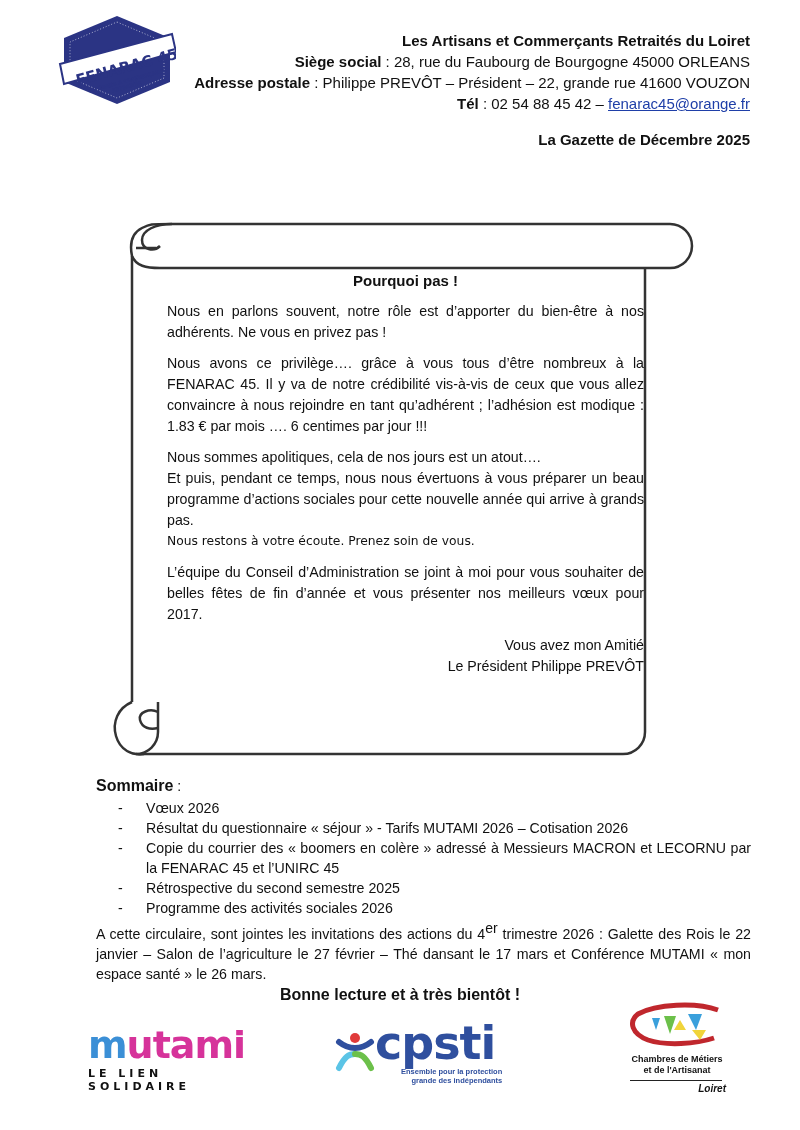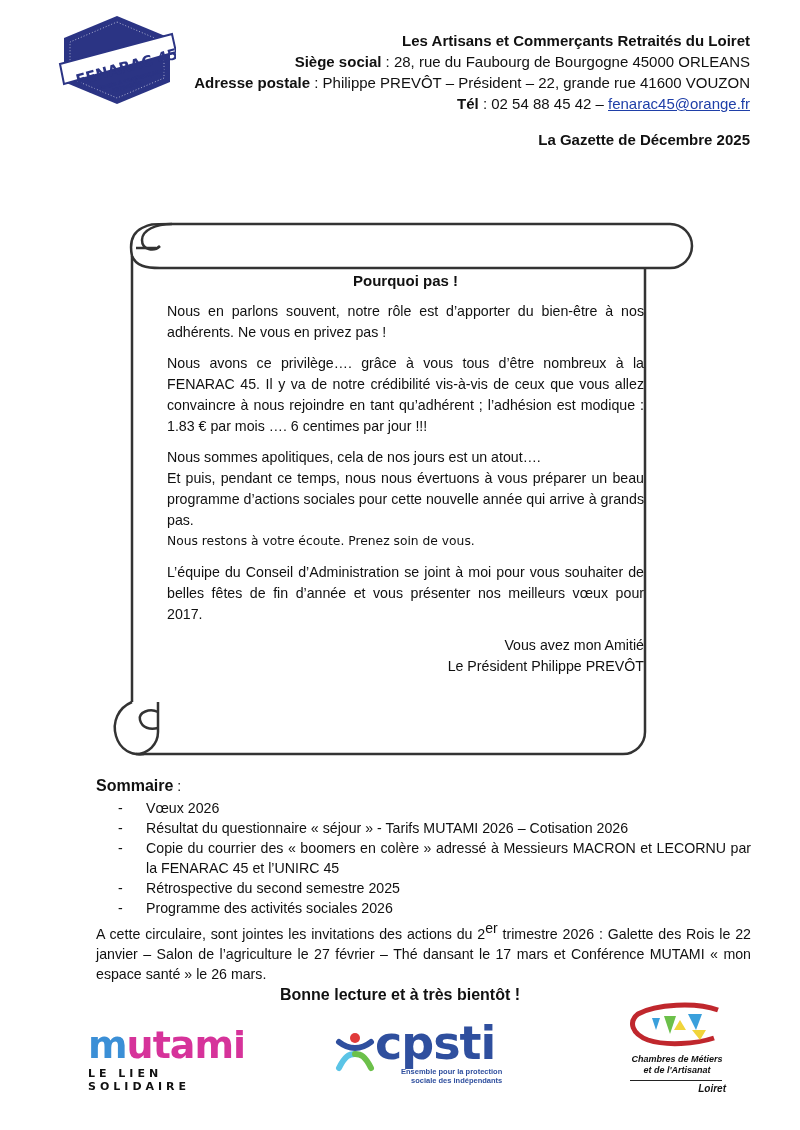--- a/index.html
+++ b/index.html
@@ -41,21 +41,21 @@
   .mutami .word { font-family: "DejaVu Sans", sans-serif; font-weight: bold; font-size: 38px; line-height: 40px; letter-spacing: -1px; }
   .mutami .m { color: #3b8fd6; }
   .mutami .rest { color: #d6339a; }
   .mutami .tag { font-family: "DejaVu Sans", sans-serif; font-weight: bold; font-size: 11px; letter-spacing: 4px; color: #111; margin-top: 2px; }
 
   .cpsti { left: 335px; top: 1020px; width: 200px; height: 70px; }
   .cpsti .word { position: absolute; left: 40px; top: -4px; font-family: "DejaVu Sans", sans-serif; font-weight: bold; font-size: 46px; color: #2f4f9e; letter-spacing: -1px; }
   .cpsti .sub { position: absolute; left: 66px; top: 47px; font-size: 7.5px; font-weight: bold; color: #2f4f9e; text-align: right; line-height: 9px; }
 
   .cma { left: 626px; top: 1000px; width: 100px; height: 100px; }
-  .cma .t1 { position: absolute; left: -4px; top: 54px; width: 110px; text-align: center; font-size: 9px; font-weight: bold; font-style: italic; line-height: 11px; }
+  .cma .t1 { position: absolute; left: -4px; top: 54px; width: 110px; text-align: center; font-size: 9px; font-weight: bold; line-height: 11px; }
   .cma .line { position: absolute; left: 4px; top: 80px; width: 92px; border-top: 1px solid #222; }
   .cma .t2 { position: absolute; left: 0; top: 83px; width: 100px; text-align: right; font-size: 10px; font-weight: bold; font-style: italic; }
 </style>
 </head>
 <body>
 
 <div class="abs logo">
   <svg viewBox="0 0 118 92" width="118" height="92">
     <polygon points="59,2 112,24 112,68 59,90 6,68 6,24" fill="#2b3484"></polygon>
     <polygon points="59,8 106,28 106,64 59,84 12,64 12,28" fill="none" stroke="#ffffff" stroke-width="1" stroke-dasharray="1,2" opacity="0.6"></polygon>
@@ -107,41 +107,41 @@
 
 <div class="abs sommaire">
   <h3><span>Sommaire</span><span class="colon"> :</span></h3>
   <ul>
     <li><span class="dash">-</span><span>Vœux 2026</span></li>
     <li><span class="dash">-</span><span>Résultat du questionnaire « séjour » - Tarifs MUTAMI 2026 – Cotisation 2026</span></li>
     <li><span class="dash">-</span><span>Copie du courrier des « boomers en colère » adressé à Messieurs MACRON et LECORNU par la FENARAC 45 et l’UNIRC 45</span></li>
     <li><span class="dash">-</span><span>Rétrospective du second semestre 2025</span></li>
     <li><span class="dash">-</span><span>Programme des activités sociales 2026</span></li>
   </ul>
-  <p class="para"><span>A cette circulaire, sont jointes les invitations des actions du 2</span><sup>er</sup><span> trimestre 2026 : Galette des Rois le 22 janvier – Salon de l’agriculture le 27 février – Thé dansant le 17 mars et Conférence MUTAMI « mon espace santé » le 26 mars.</span></p>
+  <p class="para"><span>A cette circulaire, sont jointes les invitations des actions du 4</span><sup>er</sup><span> trimestre 2026 : Galette des Rois le 22 janvier – Salon de l’agriculture le 27 février – Thé dansant le 17 mars et Conférence MUTAMI « mon espace santé » le 26 mars.</span></p>
 </div>
 
 <div class="abs closing">Bonne lecture et à très bientôt !</div>
 
 <div class="abs mutami">
   <div class="word"><span class="m">m</span><span class="rest">utami</span></div>
   <div class="tag">LE LIEN SOLIDAIRE</div>
 </div>
 
 <div class="abs cpsti">
   <svg width="42" height="44" viewBox="0 0 42 44" style="position:absolute;left:0;top:10px">
     <circle cx="20" cy="8" r="5" fill="#e03a3a"></circle>
     <path d="M4,12 C14,20 26,20 36,12" fill="none" stroke="#2f4f9e" stroke-width="6" stroke-linecap="round"></path>
     <path d="M4,38 C10,26 14,24 20,24" fill="none" stroke="#5bc4e6" stroke-width="6" stroke-linecap="round"></path>
     <path d="M36,38 C30,26 26,24 20,24" fill="none" stroke="#6cc04a" stroke-width="6" stroke-linecap="round"></path>
   </svg>
   <div class="word">cpsti</div>
   <div class="sub">
     <div>Ensemble pour la protection</div>
-    <div>sociale des indépendants</div>
+    <div>grande des indépendants</div>
   </div>
 </div>
 
 <div class="abs cma">
   <svg width="100" height="52" viewBox="0 0 100 52" style="position:absolute;left:0;top:0">
     <path d="M92,10 C70,2 30,4 12,14 C2,22 6,34 22,40 C40,46 70,44 88,38" fill="none" stroke="#c0272d" stroke-width="5"></path>
     <polygon points="26,18 34,18 30,30" fill="#3aa0dc"></polygon>
     <polygon points="38,16 50,16 44,34" fill="#6cc04a"></polygon>
     <polygon points="48,30 60,30 54,20" fill="#f0d43a"></polygon>
     <polygon points="62,14 76,14 70,30" fill="#3aa0dc"></polygon>

